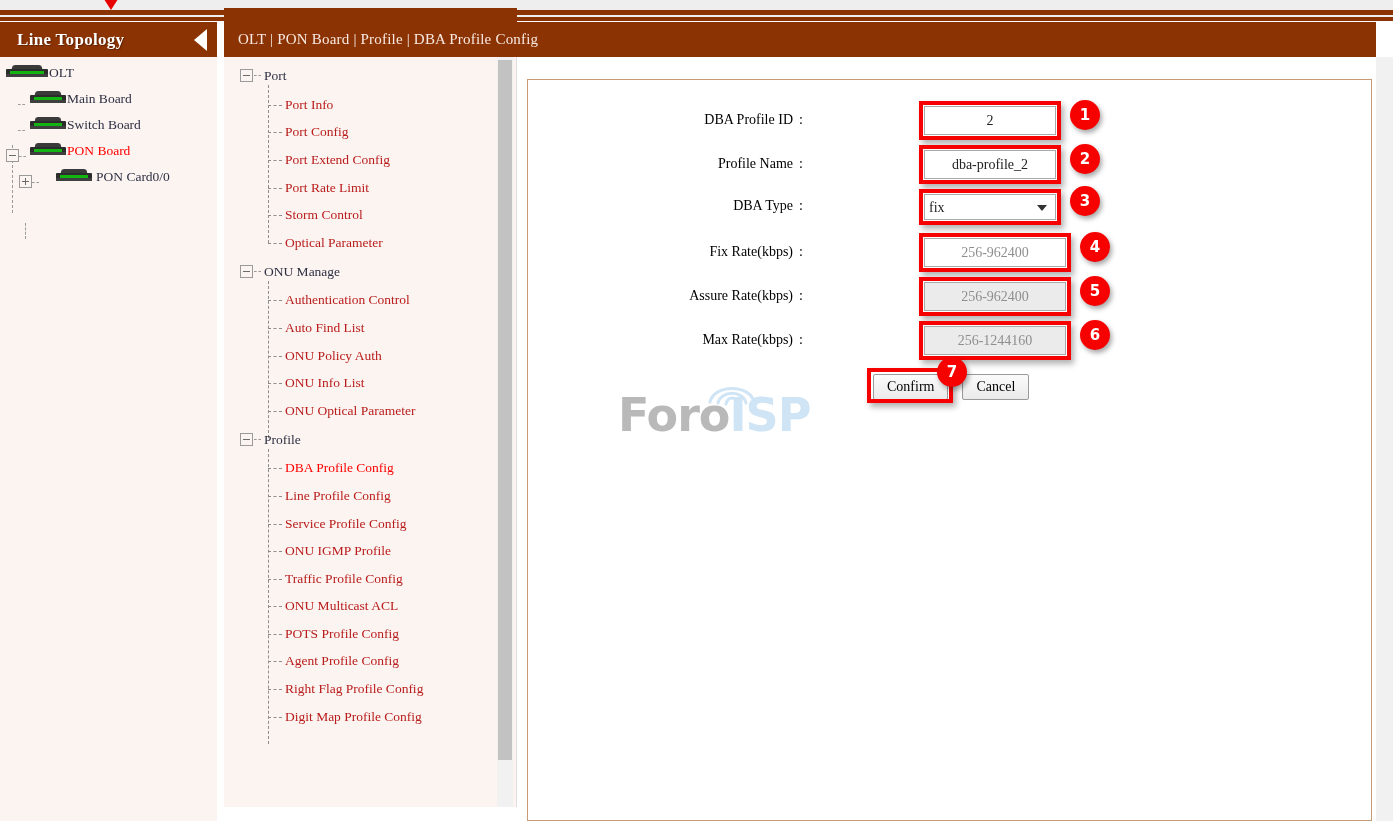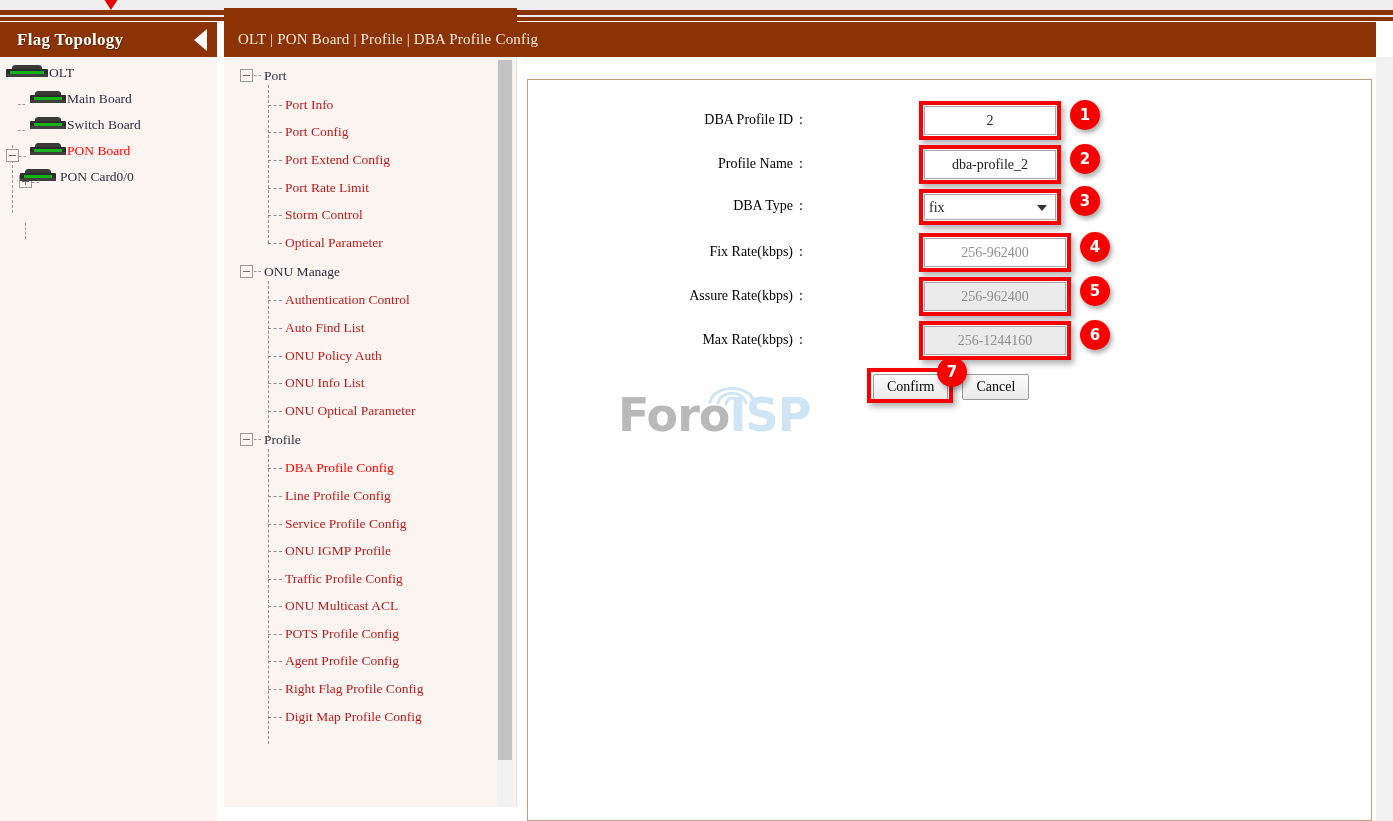--- a/index.html
+++ b/index.html
@@ -313,21 +313,21 @@
 <body>
 
 <div id="top-strip">
   <div id="top-strip-rule-1"></div>
   <div id="top-strip-rule-2"></div>
   <div id="top-marker"></div>
 </div>
 
 <div id="tree-panel">
   <div id="tree-header">
-    <span id="tree-header-title">Flag Topology</span>
+    <span id="tree-header-title">Line Topology</span>
     <span id="tree-collapse-btn"></span>
   </div>
 
   <div id="tree-body">
 
     <div class="tnode" style="padding-left:6px;">
       <span class="dev-icon">
         <span class="dev-top"></span>
           <span class="dev-body"></span>
         <span class="dev-led"></span>
@@ -365,21 +365,21 @@
       <span class="dev-icon small">
         <span class="dev-top"></span>
           <span class="dev-body"></span>
         <span class="dev-led"></span>
           <span class="dev-base"></span>
       </span>
       <span class="tlabel">PON Board</span>
     </div>
     <div class="vstub" style="left:25px; top:166px; height:16px;"></div>
 
-    <div class="tnode" style="padding-left:20px;">
+    <div class="tnode" style="padding-left:56px;">
       <span class="expander plus" style="left:19px; top:6px;"></span>
       <span class="hstub" style="left:32px; top:13px;"></span>
       <span class="dev-icon small" style="margin-right:4px;">
         <span class="dev-top"></span>
           <span class="dev-body"></span>
         <span class="dev-led"></span>
           <span class="dev-base"></span>
       </span>
       <span class="tlabel">PON Card0/0</span>
     </div>

